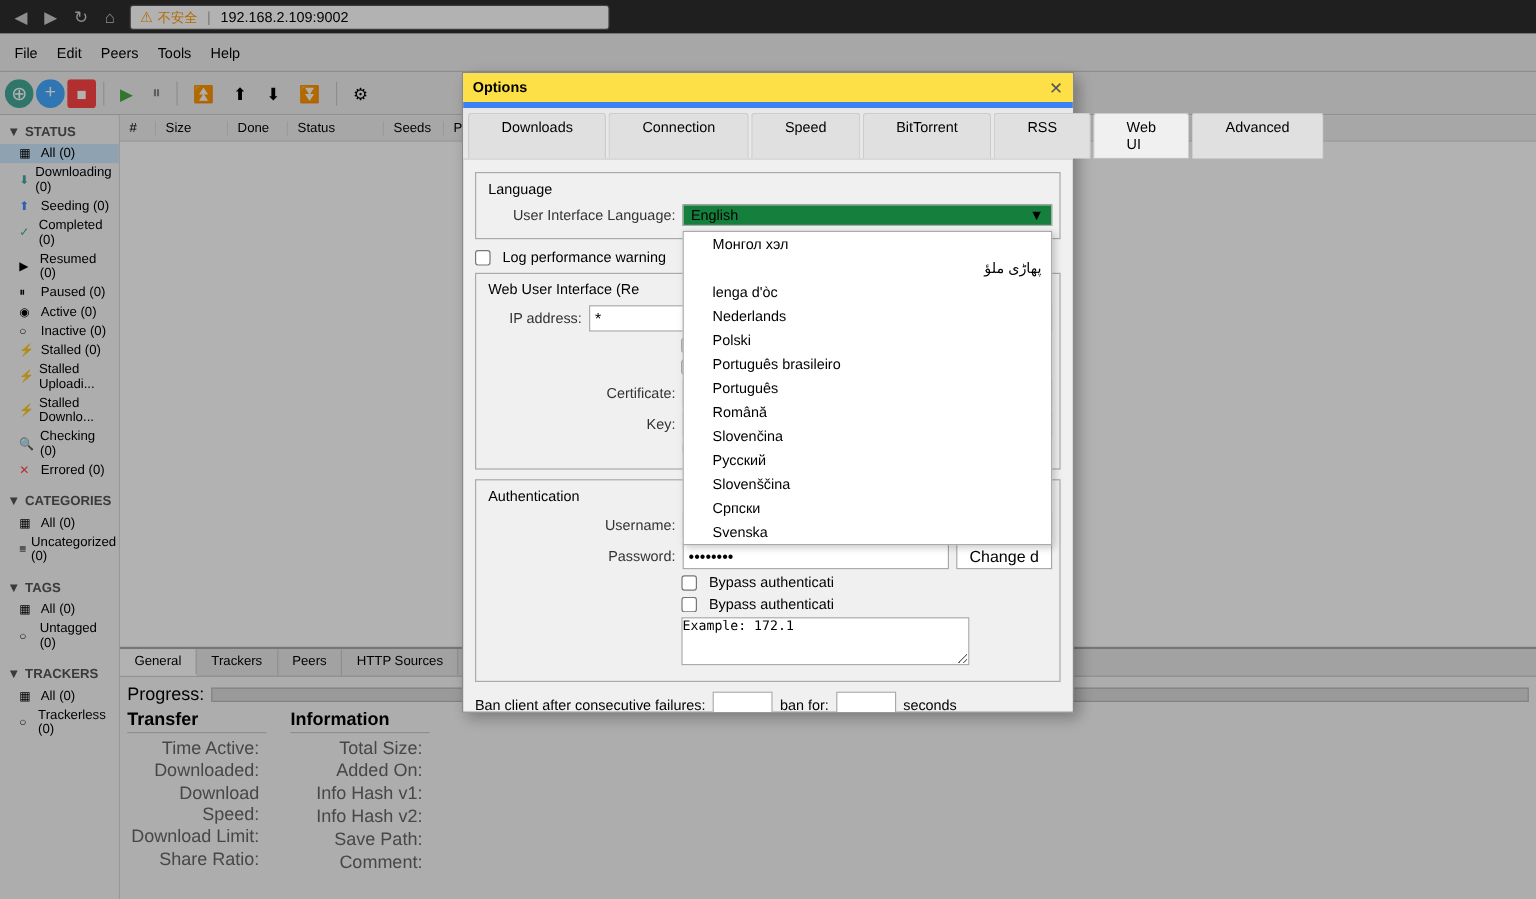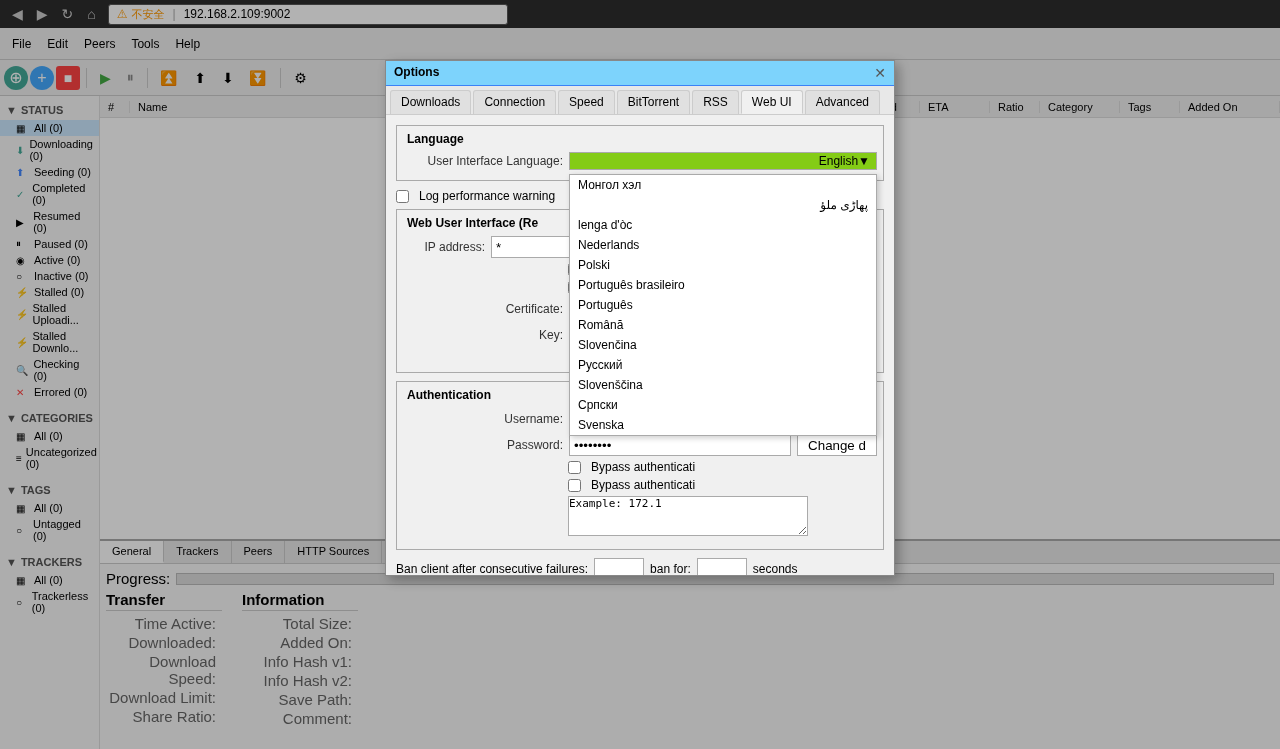--- a/index.html
+++ b/index.html
@@ -67,38 +67,38 @@
     .progress-bar-fill { height: 100%; background: #4caf50; }
 
     .transfer-group { margin-bottom: 4px; }
     .transfer-row { display: flex; align-items: center; margin-bottom: 2px; }
     .transfer-label { width: 110px; text-align: right; color: #666; margin-right: 6px; }
     .transfer-value { color: #000; }
 
     
     .modal-overlay { position: fixed; top: 0; left: 0; width: 100%; height: 100%; background: rgba(0,0,0,0.3); display: flex; align-items: flex-start; justify-content: center; padding-top: 60px; z-index: 1000; }
     .modal { background: #f0f0f0; border: 1px solid #888; box-shadow: 4px 4px 12px rgba(0,0,0,0.3); width: 510px; font-size: 12px; }
-    .modal-title { background: #7dd3fc; border-bottom: 1px solid #3b82f6; padding: 4px 8px; display: flex; justify-content: space-between; font-weight: bold; }
+    .modal-title { background: #fde047; border-bottom: 5px solid #3b82f6; padding: 4px 8px; display: flex; justify-content: space-between; align-items: center; font-weight: bold; }
     .modal-close { background: none; border: none; cursor: pointer; font-size: 14px; color: #555; }
     .modal-tabs { display: flex; background: #e8e8e8; border-bottom: 1px solid #ccc; padding: 4px 4px 0; gap: 2px; }
-    .modal-tab { padding: 4px 10px; cursor: pointer; border: 1px solid #ccc; border-bottom: none; background: #e0e0e0; border-radius: 3px 3px 0 0; font-size: 12px; }
+    .modal-tab { padding: 4px 27px; cursor: pointer; border: 1px solid #ccc; border-bottom: none; background: #e0e0e0; border-radius: 3px 3px 0 0; font-size: 12px; }
     .modal-tab.active { background: #f0f0f0; border-bottom: 1px solid #f0f0f0; }
     .modal-body { padding: 10px; max-height: 460px; overflow-y: auto; }
     .form-section { border: 1px solid #aaa; padding: 6px; margin-bottom: 8px; }
-    .form-section-title { font-weight: bold; margin-bottom: 6px; background: #f0f0f0; padding: 0 4px; margin-top: -14px; display: inline-block; }
+    .form-section-title { font-weight: normal; margin-bottom: 6px; background: #f0f0f0; padding: 0 4px; margin-top: -14px; display: inline-block; }
     .form-row { display: flex; align-items: center; margin-bottom: 4px; gap: 6px; }
     .form-label { width: 160px; text-align: right; color: #333; }
     .form-input { flex: 1; height: 22px; border: 1px solid #aaa; padding: 2px 4px; background: #fff; }
     .form-checkbox { margin-right: 4px; }
 
     
     .dropdown-container { position: relative; flex: 1; }
-    .dropdown-selected { display: flex; align-items: center; justify-content: flex-end; border: 1px solid #aaa; background: #84cc16; padding: 2px 6px; height: 18px; cursor: pointer; }
+    .dropdown-selected { display: flex; align-items: center; justify-content: space-between; border: 1px solid #aaa; background: #15803d; padding: 2px 6px; height: 18px; cursor: pointer; }
     .dropdown-list { position: absolute; top: 22px; left: 0; right: 0; background: #fff; border: 1px solid #aaa; z-index: 2000; max-height: 280px; overflow-y: auto; box-shadow: 2px 2px 6px rgba(0,0,0,0.2); }
-    .dropdown-item { padding: 3px 8px; cursor: pointer; }
+    .dropdown-item { padding: 3px 8px; cursor: pointer; margin-left: 16px; }
 
     .ban-row { display: flex; align-items: center; gap: 6px; margin-bottom: 6px; }
     .ban-input { width: 50px; height: 22px; border: 1px solid #aaa; padding: 2px 4px; }
   </style>
 </head>
 <body>
 
 <div class="title-bar">
   <div class="title-bar-nav">
     <button class="title-nav-btn">◀</button>
@@ -224,21 +224,20 @@
       <div class="sidebar-item">
         <span class="sidebar-icon">○</span>Trackerless (0)
       </div>
     </div>
   </div>
 
   <div class="content-area">
 
     <div class="table-header">
       <div class="th-cell th-hash">#</div>
-      <div class="th-cell th-name">Name</div>
       <div class="th-cell th-size">Size</div>
       <div class="th-cell th-done">Done</div>
       <div class="th-cell th-status">Status</div>
       <div class="th-cell th-seeds">Seeds</div>
       <div class="th-cell th-peers">Peers</div>
       <div class="th-cell th-down">Down Speed</div>
       <div class="th-cell th-up">Up Speed</div>
       <div class="th-cell th-eta">ETA</div>
       <div class="th-cell th-ratio">Ratio</div>
       <div class="th-cell th-category">Category</div>

